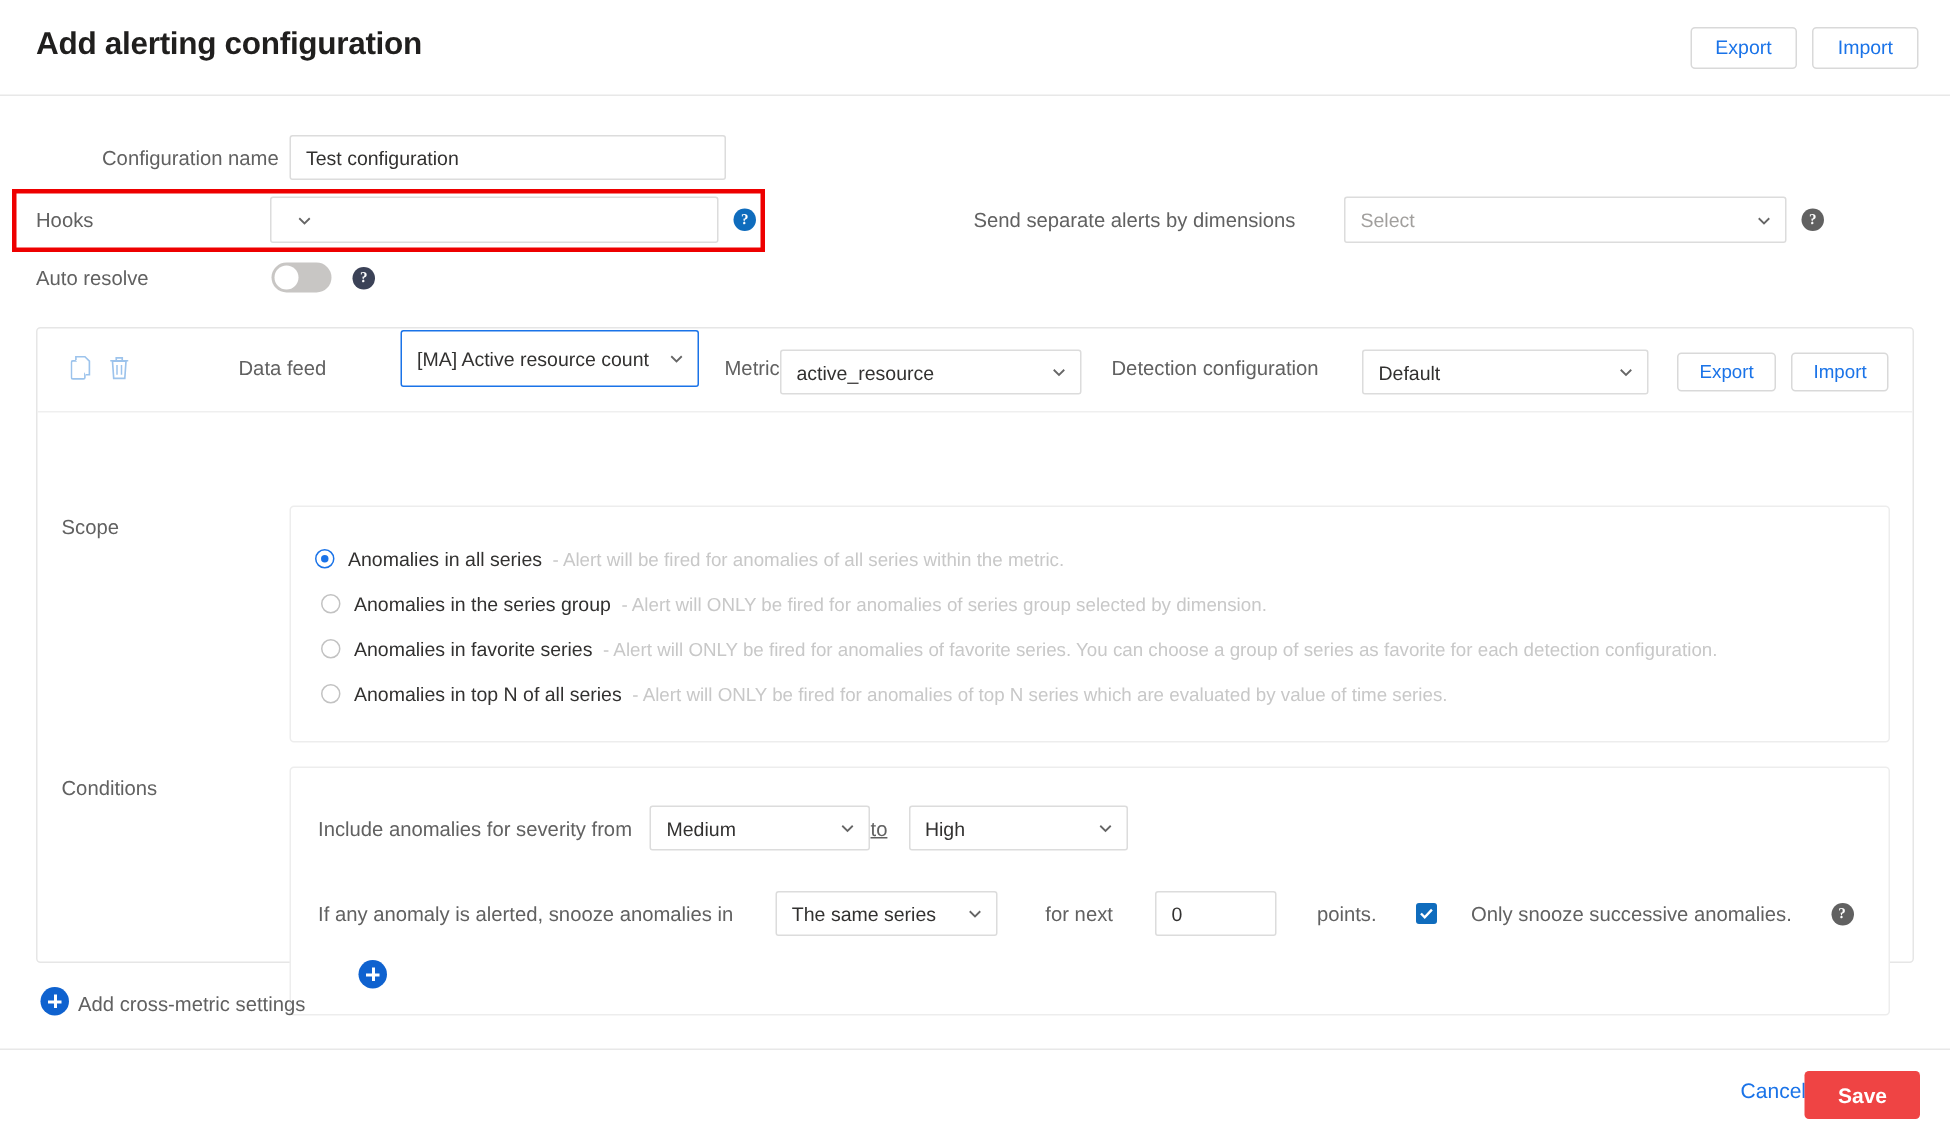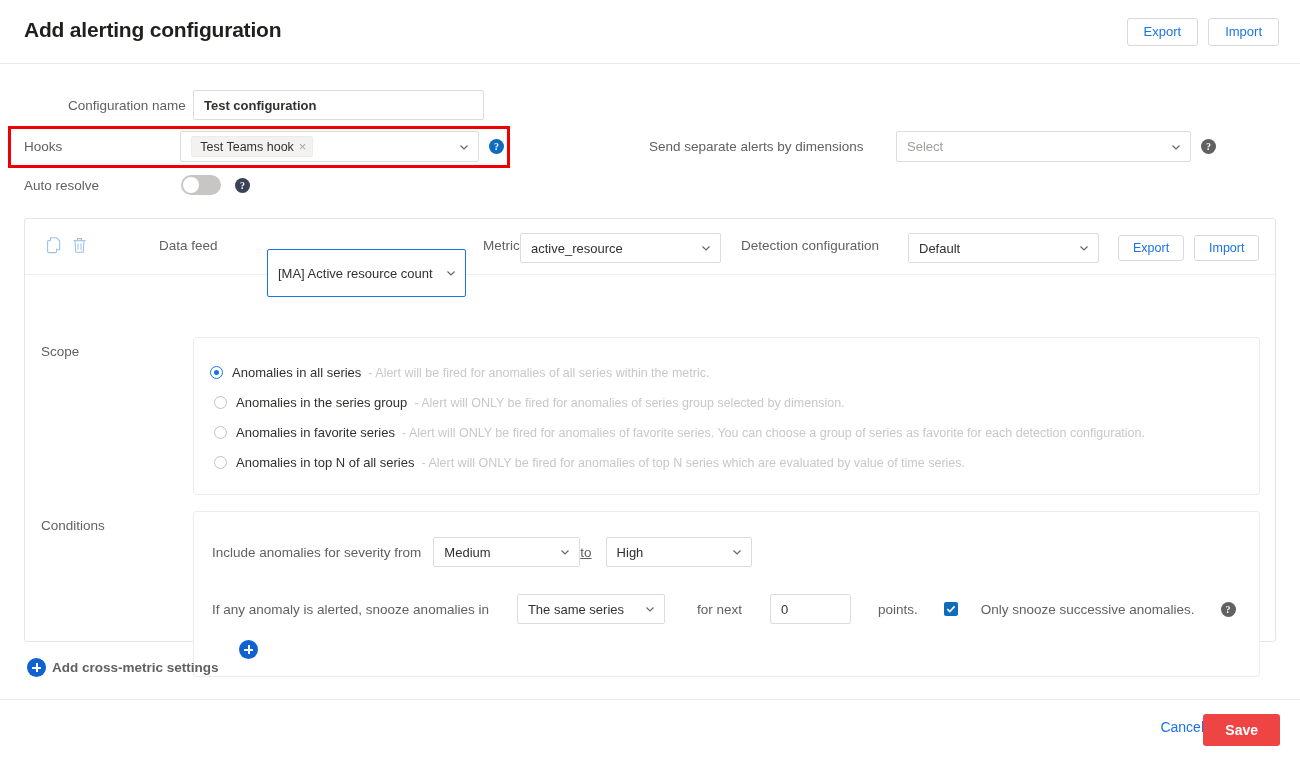--- a/index.html
+++ b/index.html
@@ -132,21 +132,21 @@
   .plus-circle::before {
     content: ""; position: absolute; width: 9px; height: 2px; background: #fff;
   }
   .plus-circle::after {
     content: ""; position: absolute; width: 2px; height: 9px; background: #fff;
   }
   .plus-wrap { position: relative; display: inline-flex; }
 
   .add-cross {
     position: absolute; left: 27px; top: 658px; display: flex;
-    align-items: center; gap: 6px; cursor: pointer; font-weight: bold;
+    align-items: flex-end; gap: 6px; cursor: pointer;
   }
   .add-cross .txt { font-size: 13.5px; color: #616161; }
 
   
   .footer {
     position: absolute; left: 0; bottom: 0; width: 1300px; height: 58px;
     border-top: 1px solid #e8e8e8; background: #fff;
   }
   .link-btn {
     position: absolute; right: 90px; top: 18px; color: #1a73e8;
@@ -168,32 +168,26 @@
   <div class="header">
     <div class="page-title">Add alerting configuration</div>
     <div class="hdr-btns">
       <button class="ghost-btn">Export</button>
       <button class="ghost-btn">Import</button>
     </div>
   </div>
 
   <div class="row" style="left:24px; top:90px; width:460px; height:30px;">
     <div class="lbl" style="width:157px;margin-left:44px;">Configuration name</div>
-    <input class="txtfield" style="width: 360px; font-weight: bold;" value="Test configuration">
+    <input class="txtfield" style="width: 360px;" value="Test configuration">
   </div>
 
   <div class="row" style="left:24px; top:131px; width:480px; height:31px;">
     <div class="lbl" style="width:157px;">Hooks</div>
     <div class="selectbox" style="width:300px; height:31px;">
-      <span class="val">
-        <span class="tag">
-          <span>Test Teams hook</span>
-          <span class="x">×</span>
-        </span>
-      </span>
       <span class="chev">
         <svg width="12" height="12" viewBox="0 0 12 12">
             <path d="M2.5 4.5 L6 8 L9.5 4.5" fill="none" stroke="#666" stroke-width="1.2"></path>
           </svg>
       </span>
     </div>
     <span class="help blue" style="margin-left:10px;">?</span>
   </div>
 
   <div class="row" style="left:649px; top:131px; width:580px; height:31px;">
@@ -230,21 +224,21 @@
       </span>
       <span class="icon-btn" style="position:absolute; left:47px; top:18px;">
         <svg width="15" height="18" viewBox="0 0 15 18">
           <path d="M1.5 3.5 h12 M5.5 3.2 V1.6 h4 v1.6" fill="none" stroke="#9cc3ec" stroke-width="1.1"></path>
           <path d="M3 3.8 h9 l-0.8 11.4 h-7.4 z" fill="#fff" stroke="#9cc3ec" stroke-width="1.1"></path>
           <path d="M6 6.4 v6.4 M9 6.4 v6.4" stroke="#9cc3ec" stroke-width="1"></path>
         </svg>
       </span>
 
       <div class="lbl" style="position:absolute; left:134px; top:19px;">Data feed</div>
-      <div class="selectbox focused" style="position:absolute; left:242px; top:30px; width:199px; height:48px;">
+      <div class="selectbox focused" style="position:absolute; left:242px; top:1px; width:199px; height:38px;">
         <span class="val">[MA] Active resource count</span>
         <span class="chev">
           <svg width="12" height="12" viewBox="0 0 12 12">
               <path d="M2.5 4.5 L6 8 L9.5 4.5" fill="none" stroke="#666" stroke-width="1.2"></path>
             </svg>
         </span>
       </div>
 
       <div class="lbl" style="position:absolute; left:458px; top:19px;">Metric</div>
       <div class="selectbox" style="position:absolute; left:495px; top:14px; width:201px; height:30px;">

